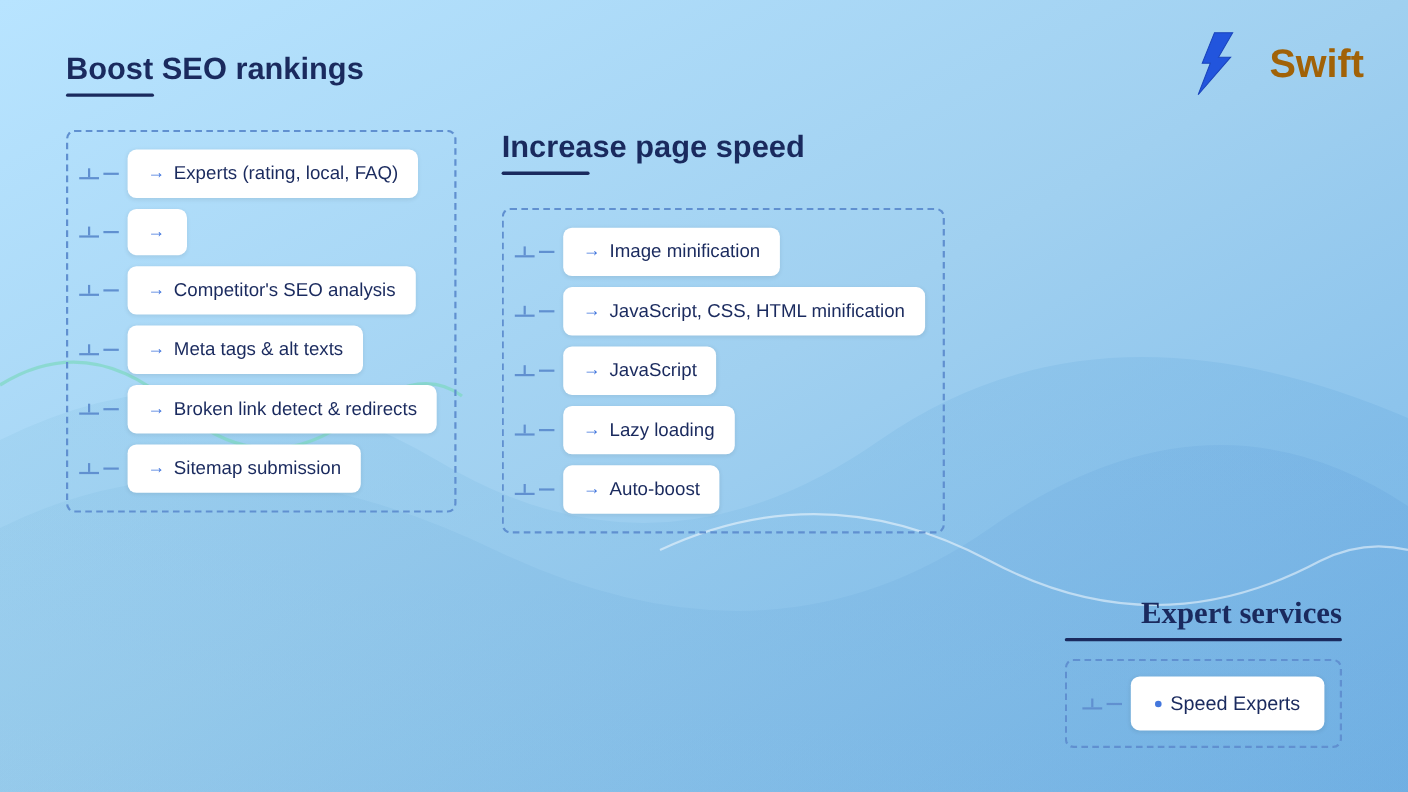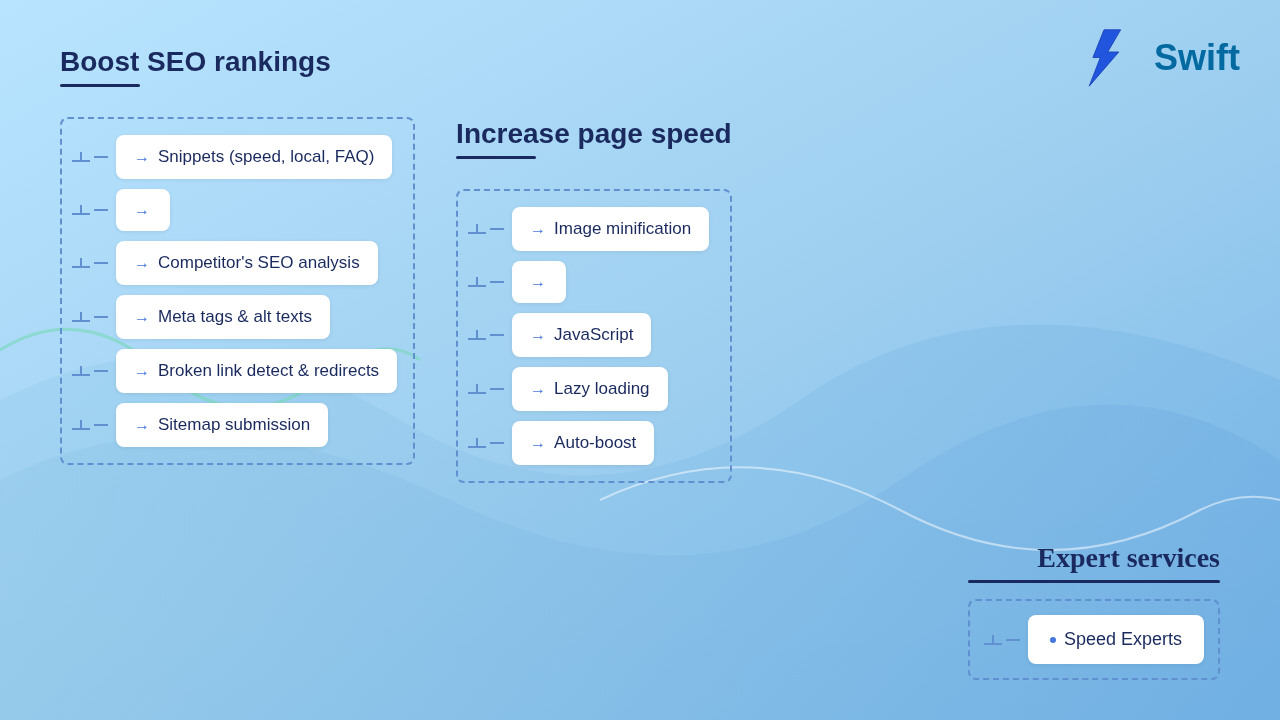--- a/index.html
+++ b/index.html
@@ -43,21 +43,21 @@
     }
 
     .logo-icon {
       width: 52px;
       height: 60px;
     }
 
     .logo-text {
       font-size: 36px;
       font-weight: 800;
-      color: #0369a1;
+      color: #a16207;
       margin-left: 16px;
     }
 
     
     .section-title {
       font-size: 28px;
       font-weight: 800;
       color: #1a2a5e;
       margin-bottom: 6px;
       display: inline-block;
@@ -218,21 +218,21 @@
       <div class="row-item">
         <div class="row-connector">
           <div style="display:flex;flex-direction:column;align-items:center;">
             <div style="width:2px;height:8px;background:#6090d0;"></div>
             <div style="width:18px;height:2px;background:#6090d0;"></div>
           </div>
           <div style="width:14px;height:2px;background:#6090d0;"></div>
         </div>
         <div class="item-box">
           <span class="item-arrow">→</span>
-          <span>Snippets (speed, local, FAQ)</span>
+          <span>Experts (rating, local, FAQ)</span>
         </div>
       </div>
 
       <div class="row-item">
         <div class="row-connector">
           <div style="display:flex;flex-direction:column;align-items:center;">
             <div style="width:2px;height:8px;background:#6090d0;"></div>
             <div style="width:18px;height:2px;background:#6090d0;"></div>
           </div>
           <div style="width:14px;height:2px;background:#6090d0;"></div>
@@ -324,20 +324,21 @@
       <div class="row-item">
         <div class="row-connector">
           <div style="display:flex;flex-direction:column;align-items:center;">
             <div style="width:2px;height:8px;background:#6090d0;"></div>
             <div style="width:18px;height:2px;background:#6090d0;"></div>
           </div>
           <div style="width:14px;height:2px;background:#6090d0;"></div>
         </div>
         <div class="item-box">
           <span class="item-arrow">→</span>
+          <span>JavaScript, CSS, HTML minification</span>
         </div>
       </div>
 
       <div class="row-item">
         <div class="row-connector">
           <div style="display:flex;flex-direction:column;align-items:center;">
             <div style="width:2px;height:8px;background:#6090d0;"></div>
             <div style="width:18px;height:2px;background:#6090d0;"></div>
           </div>
           <div style="width:14px;height:2px;background:#6090d0;"></div>

